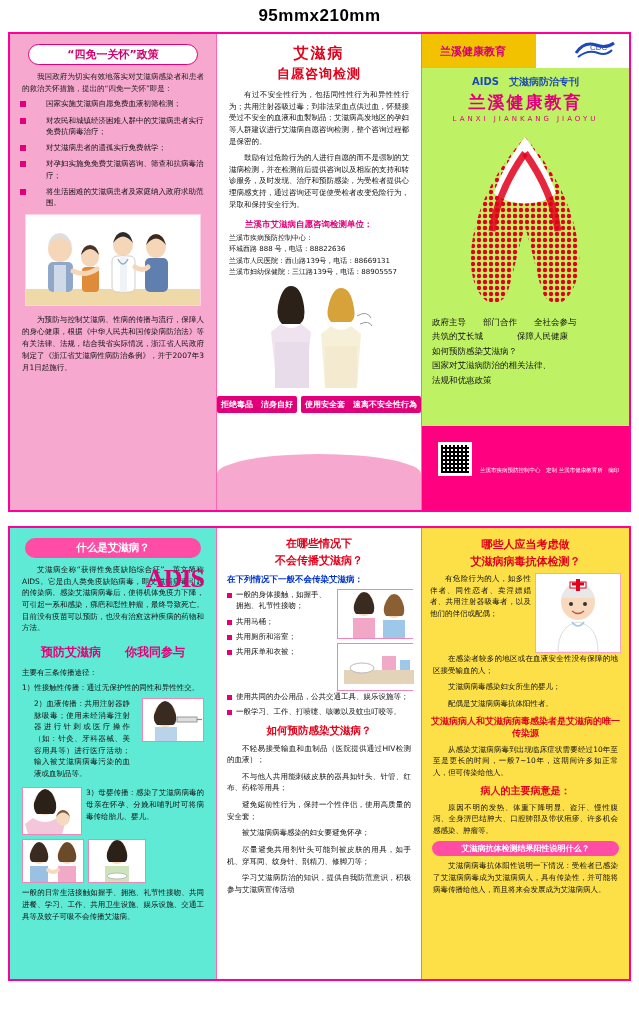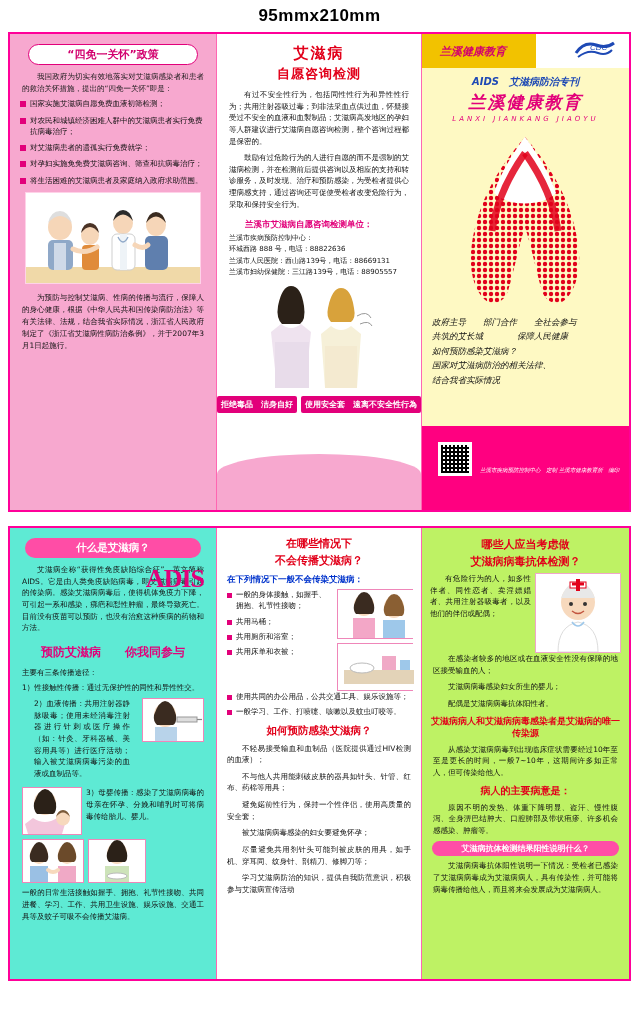--- a/index.html
+++ b/index.html
@@ -58,21 +58,21 @@
   .p1 .body {
     font-size:7.5px;
     line-height:1.55;
     color:#1b1b1b;
     padding:0 12px;
     text-align:justify;
   }
   .p1 .body p { margin:0 0 4px 0; text-indent:2em;}
   .bullets { padding:0 10px; margin:2px 0 0 0;}
   .bullet {
-    display:flex; gap:4px;
+    display:flex; gap:20px;
     font-size:7.5px; line-height:1.5; color:#111;
     margin-bottom:5px;
   }
   .bullet .sq {
     width:6px;height:6px;background:#e2007a;flex:none;margin-top:3px;
   }
   .illus1 {
     margin:6px auto 4px auto;
     width:176px; height:92px;
     background:#ffffff;
@@ -110,21 +110,21 @@
     background:#e2007a; color:#fff; font-size:8px; font-weight:bold;
     padding:3px 4px; border-radius:2px;
   }
   .p2 .wave {
     position:absolute; left:0; right:0; bottom:0; height:56px;
     background:#f7a8cf;
     border-radius:100% 100% 0 0 / 40px 40px 0 0;
   }
 
   
-  .p3 { background:#fef9c3;font-style:italic; }
+  .p3 { background:#bef264; }
   .head3 {
     height:34px; background:linear-gradient(90deg,#f2c200 0%, #f2c200 55%, #ffffff 55%);
     position:relative; display:flex; align-items:center;
   }
   .head3 .ht {
     font-size:11px; font-weight:bold; color:#d2006e; padding-left:18px;
   }
   .logo-circle{
     position:absolute; right:8px; top:3px; width:52px;height:26px;
     background:#fff; border-radius:4px; display:flex;align-items:center;justify-content:center;
@@ -143,21 +143,21 @@
   .qr { position:absolute; left:16px; bottom:34px; width:34px;height:34px; background:#fff; }
   .qr-in { position:absolute; inset:3px; background:
      repeating-linear-gradient(90deg,#000 0 2px,#fff 2px 4px),
      repeating-linear-gradient(0deg,#000 0 2px,#fff 2px 4px);
      background-blend-mode:multiply; }
   .footnote { position:absolute; left:58px; bottom:36px; color:#fff; font-size:5.5px; line-height:1.5;}
 
   
   .q1 { width:206px; background:#5eead4; }
   .q2 { width:206px; background:#ffffff; border-left:1px solid #ff66b2; border-right:1px solid #ff66b2;}
-  .q3 { width:207px; background:#bef264; }
+  .q3 { width:207px; background:#fde047; }
   .round-pink {
     margin:10px auto 6px auto; width:176px;
     background:#ff4da6; color:#fff; font-size:10.5px; font-weight:bold;
     border-radius:10px; text-align:center; padding:3px 0;
   }
   .q1 .txt { font-size:7.5px; line-height:1.55; color:#111; padding:0 12px; text-align:justify;}
   .q1 .txt p { margin:0 0 4px 0; text-indent:2em;}
   .adis {
     position:absolute; right:12px; top:36px; font-size:26px; font-weight:bold;
     color:#e2007a; font-family:"Liberation Serif", serif; letter-spacing:-1px;
@@ -334,21 +334,21 @@
         <path d="M103 30 C 86 54, 74 80, 70 108" stroke="#e2001a" stroke-width="7" fill="none" opacity="0.85"></path>
         <path d="M103 30 C 120 54, 132 80, 136 108" stroke="#e2001a" stroke-width="7" fill="none" opacity="0.85"></path>
       </svg>
     </div>
 
     <div class="infobox">
       <div>政府主导　　部门合作　　全社会参与</div>
       <div>共筑的艾长城　　　　保障人民健康</div>
       <div>如何预防感染艾滋病？</div>
       <div>国家对艾滋病防治的相关法律、</div>
-      <div>结合我省实际情况</div>
+      <div>法规和优惠政策</div>
     </div>
 
     <div class="pinkfoot">
       <div class="qr">
           <div class="qr-in"></div>
         </div>
       <div class="footnote">兰溪市疾病预防控制中心　定制
 兰溪市健康教育所　编印</div>
     </div>
   </div>

